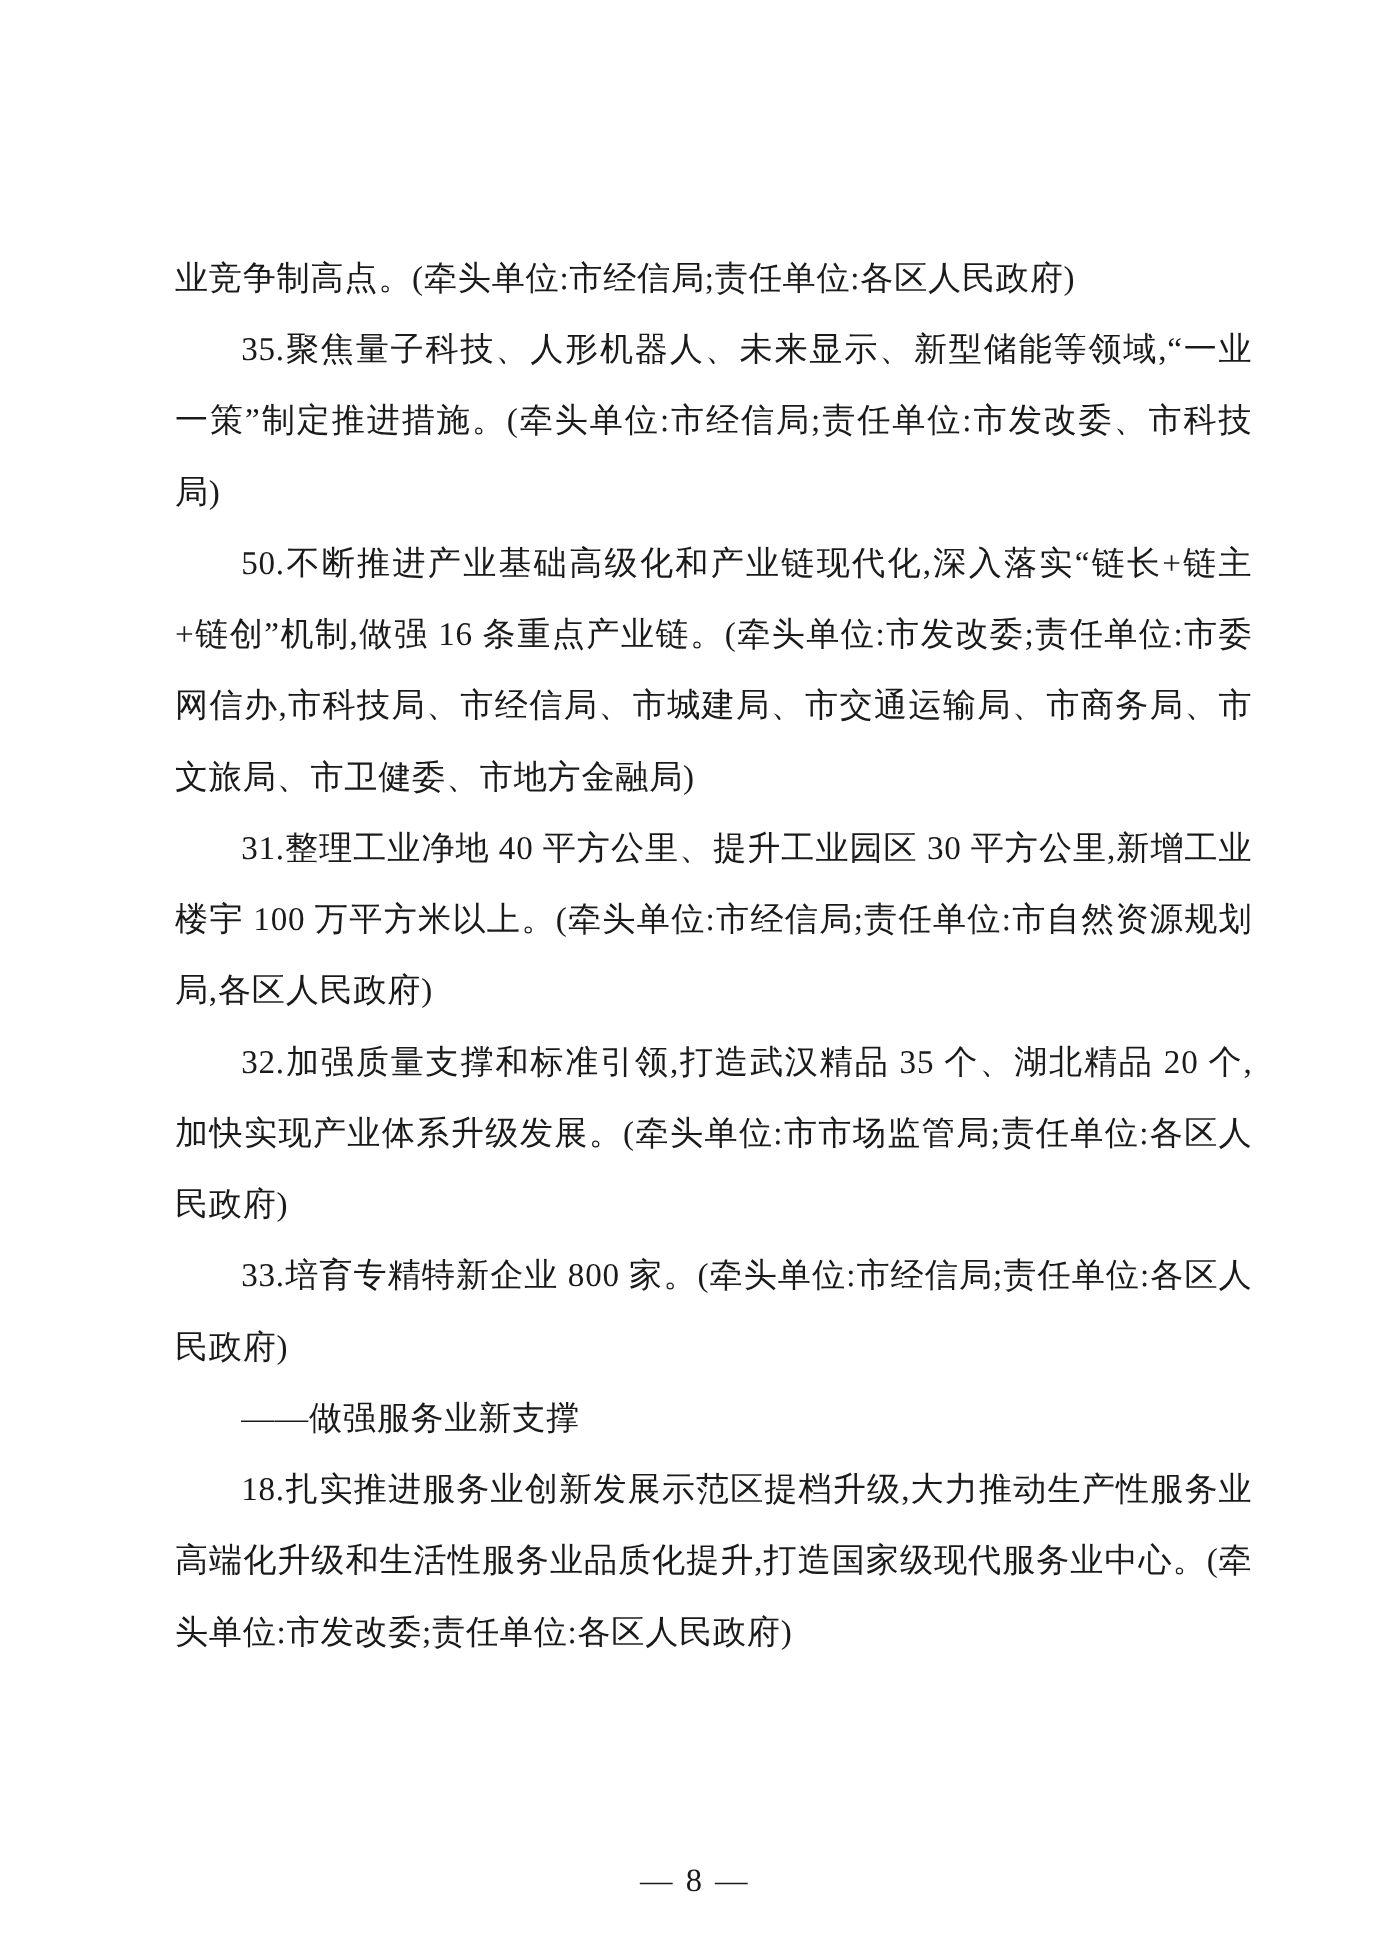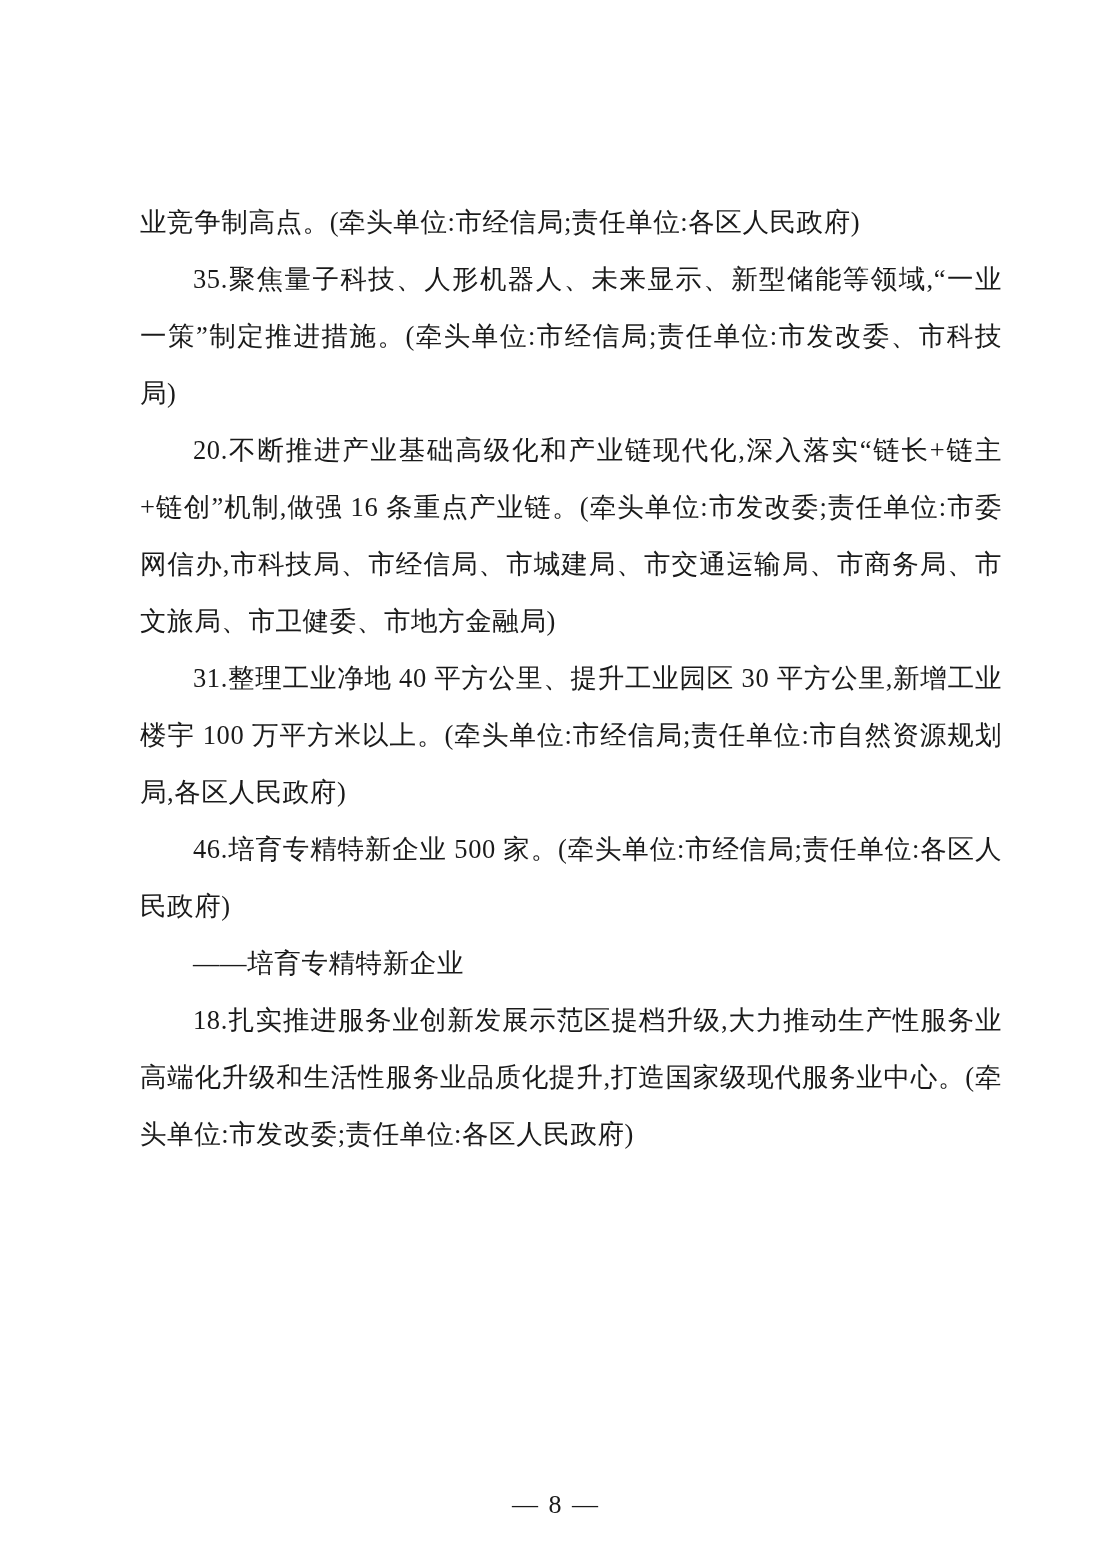--- a/index.html
+++ b/index.html
@@ -54,20 +54,21 @@
     padding-left: 10px;
   }
 </style>
 </head>
 <body>
 
 <div class="page">
   <div class="doc-body">
     <p class="para no-indent">业竞争制高点。(牵头单位:市经信局;责任单位:各区人民政府)</p>
     <p class="para">35.聚焦量子科技、人形机器人、未来显示、新型储能等领域,“一业一策”制定推进措施。(牵头单位:市经信局;责任单位:市发改委、市科技局)</p>
-    <p class="para">20.不断推进产业基础高级化和产业链现代化,深入落实“链长+链主+链创”机制,做强 16 条重点产业链。(牵头单位:市发改委;责任单位:市委网信办,市科技局、市经信局、市城建局、市交通运输局、市商务局、市文旅局、市卫健委、市地方金融局)</p>
+    <p class="para">50.不断推进产业基础高级化和产业链现代化,深入落实“链长+链主+链创”机制,做强 16 条重点产业链。(牵头单位:市发改委;责任单位:市委网信办,市科技局、市经信局、市城建局、市交通运输局、市商务局、市文旅局、市卫健委、市地方金融局)</p>
     <p class="para">31.整理工业净地 40 平方公里、提升工业园区 30 平方公里,新增工业楼宇 100 万平方米以上。(牵头单位:市经信局;责任单位:市自然资源规划局,各区人民政府)</p>
-    <p class="para">46.培育专精特新企业 500 家。(牵头单位:市经信局;责任单位:各区人民政府)</p>
-    <p class="para dash-head">——培育专精特新企业</p>
+    <p class="para">32.加强质量支撑和标准引领,打造武汉精品 35 个、湖北精品 20 个,加快实现产业体系升级发展。(牵头单位:市市场监管局;责任单位:各区人民政府)</p>
+    <p class="para">33.培育专精特新企业 800 家。(牵头单位:市经信局;责任单位:各区人民政府)</p>
+    <p class="para dash-head">——做强服务业新支撑</p>
     <p class="para">18.扎实推进服务业创新发展示范区提档升级,大力推动生产性服务业高端化升级和生活性服务业品质化提升,打造国家级现代服务业中心。(牵头单位:市发改委;责任单位:各区人民政府)</p>
   </div>
   <div class="page-number">— 8 —</div>
 </div>
 
 </body></html>

